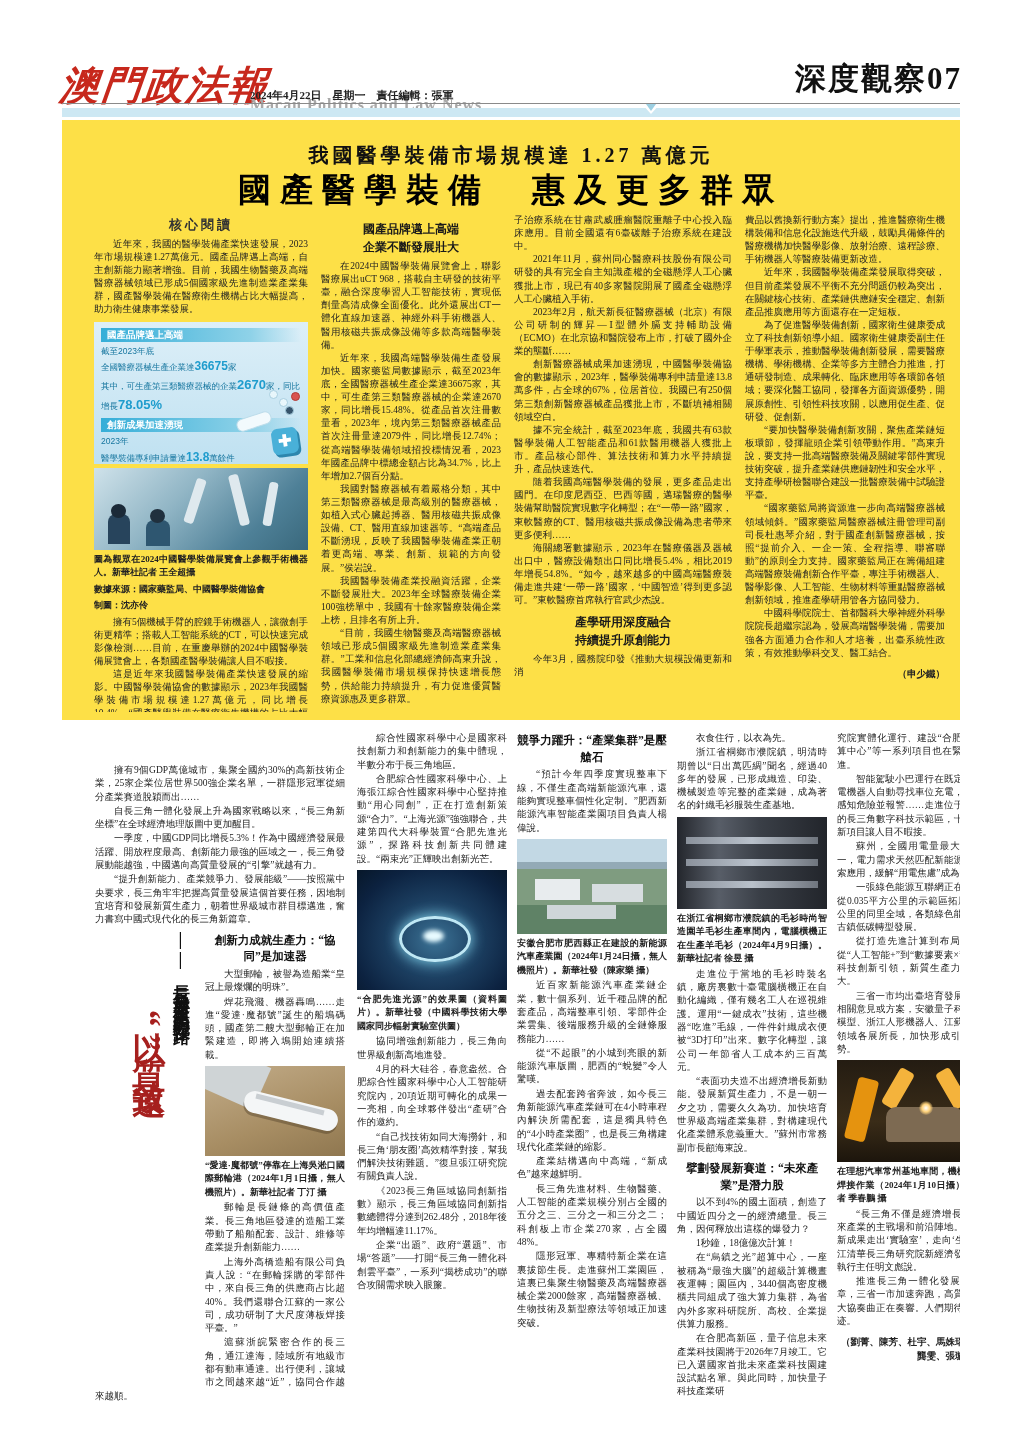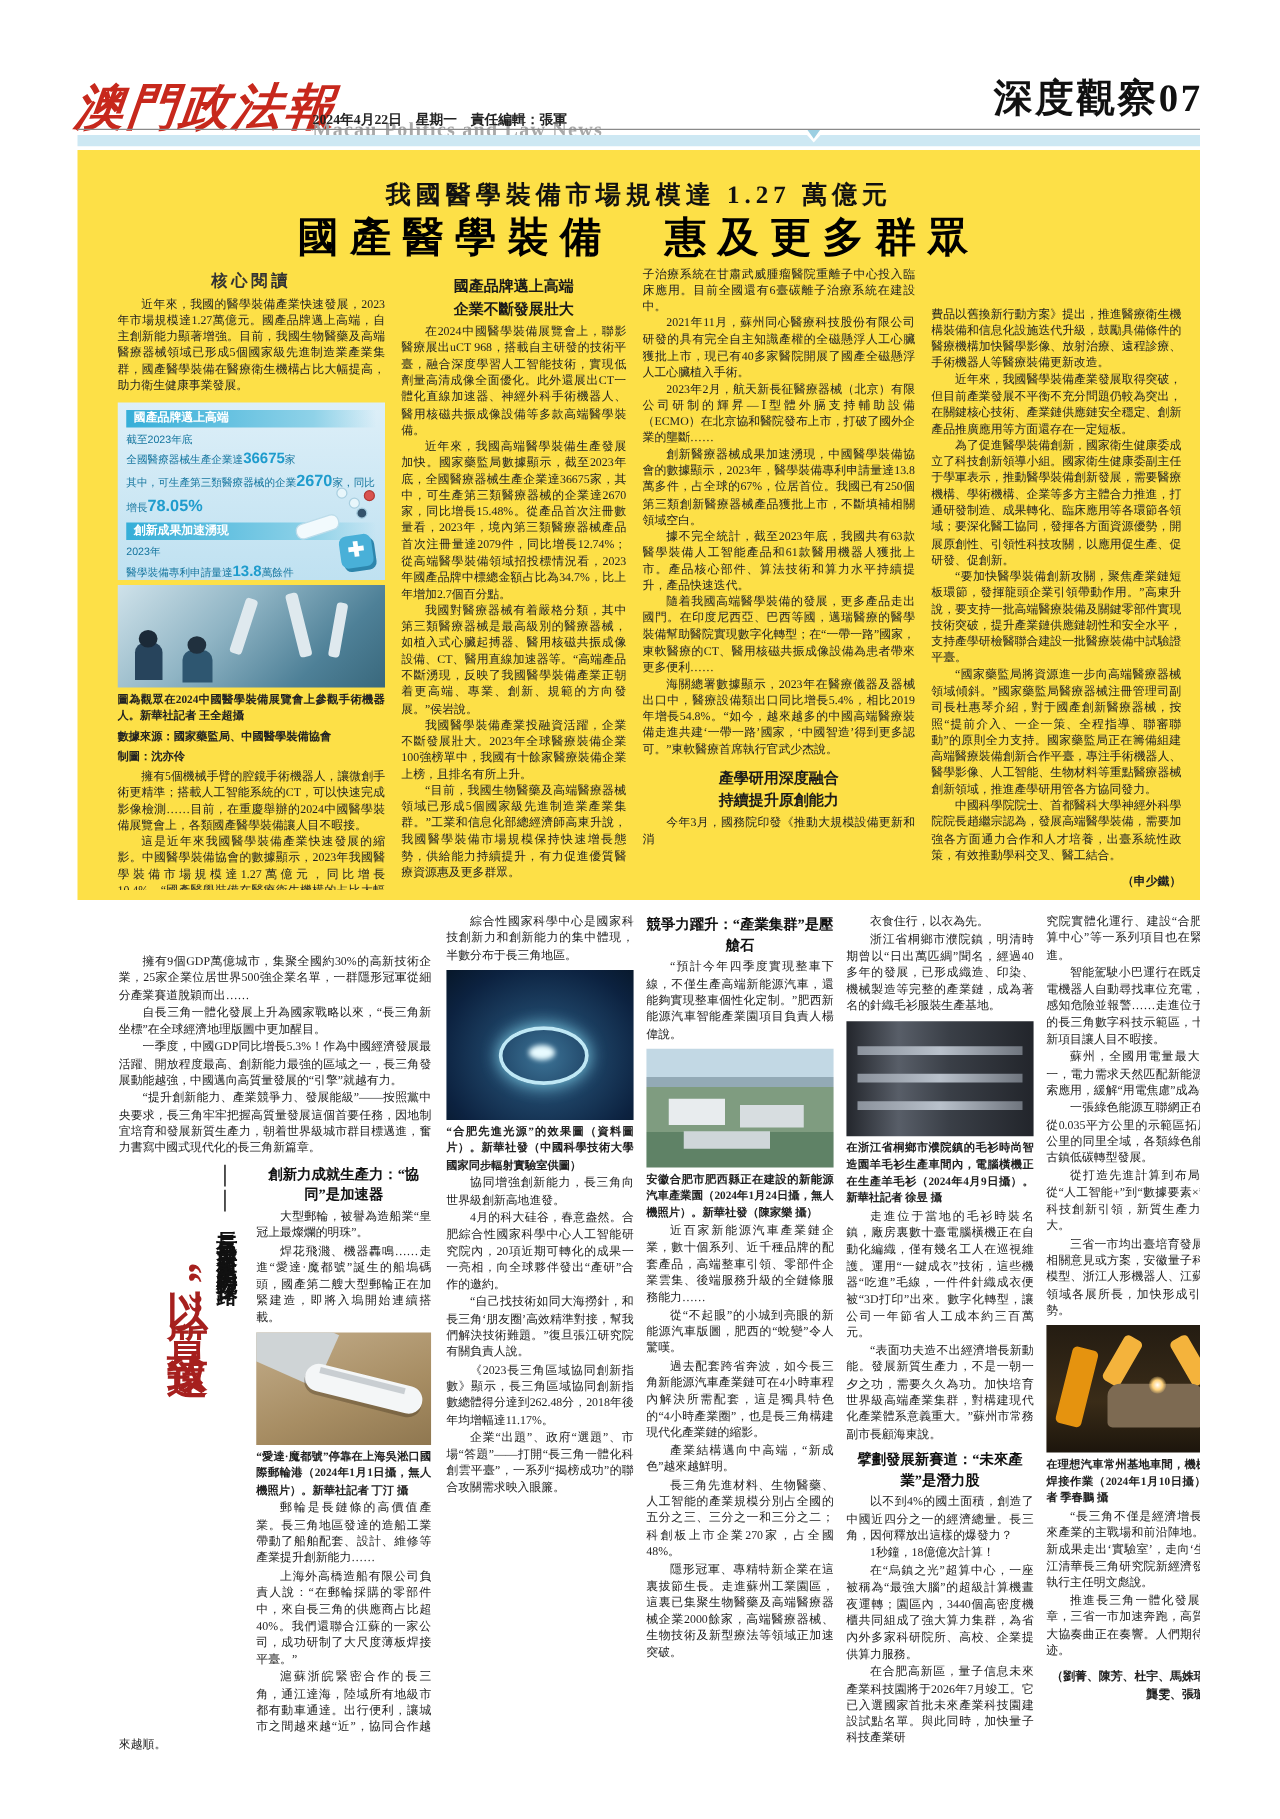--- a/index.html
+++ b/index.html
@@ -24,21 +24,21 @@
           font-size:20px;font-weight:bold;letter-spacing:4px;color:#111;}
   .headline{position:absolute;left:0;top:48px;width:100%;text-align:center;
             font-family:"Liberation Sans","DejaVu Sans",sans-serif;
             font-size:33px;font-weight:900;letter-spacing:9px;color:#000;}
   .topcols{position:absolute;left:12px;top:94px;width:876px;height:498px;display:flex;gap:13px;padding-left:20px;}
   .tcol{height:498px;overflow:hidden;font-size:9.5px;line-height:1.38;}
   .tcol .para{margin:0;text-indent:2em;text-align:justify;}
   .c-a{width:214px;}
   .c-b{width:180px;}
   .c-c{width:218px;}
-  .c-d{width:200px;margin-top:32px;}
+  .c-d{width:200px;}
   .core-title{text-align:center;font-weight:bold;font-size:13px;color:#333;letter-spacing:3px;margin:2px 0 4px;}
   .subhead{ text-align:center;font-weight:bold;font-size:12px;color:#1a1a1a;line-height:1.5;margin:6px 0 4px;}
   .byline{text-align:right;font-weight:bold;margin-top:8px;}
   .no-first-indent .para:first-child{text-indent:0;}
   
   .infog{position:relative;margin-top:5px;height:142px;background:linear-gradient(180deg,#ddeff8,#bfe1f1);
          padding:6px 7px;box-sizing:border-box;overflow:hidden;}
   .ig-bar{height:14px;line-height:14px;color:#fff;font-size:9.5px;font-weight:bold;
           background:linear-gradient(90deg,#35aed8,#8fd2e8 75%,rgba(143,210,232,0));
           padding-left:6px;margin-bottom:3px;font-family:"Liberation Sans",sans-serif;}
@@ -240,20 +240,21 @@
     <div style="margin-top:2px">
         <p class="para">郵輪是長鏈條的高價值產業。長三角地區發達的造船工業帶動了船舶配套、設計、維修等產業提升創新能力……</p>
         <p class="para">上海外高橋造船有限公司負責人說：“在郵輪採購的零部件中，來自長三角的供應商占比超40%。我們還聯合江蘇的一家公司，成功研制了大尺度薄板焊接平臺。”</p>
         <p class="para">滬蘇浙皖緊密合作的長三角，通江達海，陸域所有地級市都有動車通達。出行便利，讓城市之間越來越“近”，協同合作越來越順。</p>
       </div>
   </div>
 
   <div class="bcol" style="left:295px;top:4px;width:150px;height:720px;">
     <div>
         <p class="para">綜合性國家科學中心是國家科技創新力和創新能力的集中體現，半數分布于長三角地區。</p>
+        <p class="para">合肥綜合性國家科學中心、上海張江綜合性國家科學中心堅持推動“用心同創”，正在打造創新策源“合力”。“上海光源”強強聯合，共建第四代大科學裝置“合肥先進光源”，探路科技創新共同體建設。“兩束光”正輝映出創新光芒。</p>
       </div>
     <div class="photo ph-arena">
       <div class="ring"></div>
       <div class="glow"></div>
     </div>
     <div class="cap">“合肥先進光源”的效果圖（資料圖片）。新華社發（中國科學技術大學國家同步輻射實驗室供圖）</div>
     <div style="margin-top:2px">
         <p class="para">協同增強創新能力，長三角向世界級創新高地進發。</p>
         <p class="para">4月的科大硅谷，春意盎然。合肥綜合性國家科學中心人工智能研究院內，20項近期可轉化的成果一一亮相，向全球夥伴發出“產研”合作的邀約。</p>
         <p class="para">“自己找技術如同大海撈針，和長三角‘朋友圈’高效精準對接，幫我們解決技術難題。”復旦張江研究院有關負責人說。</p>

